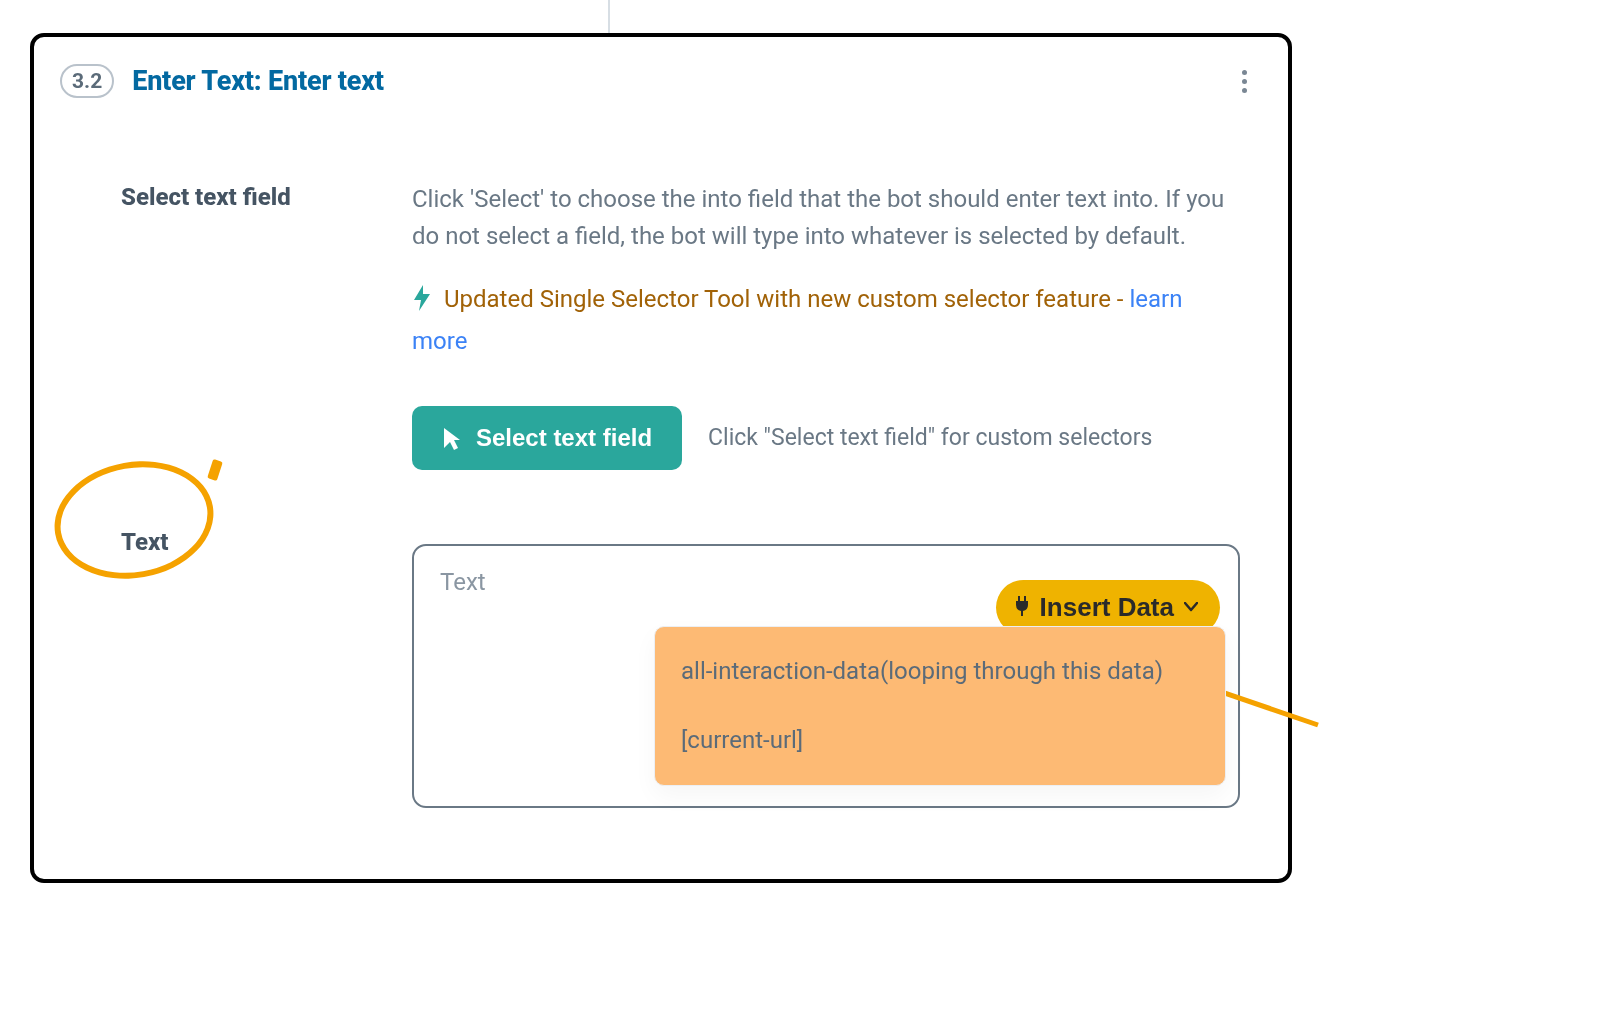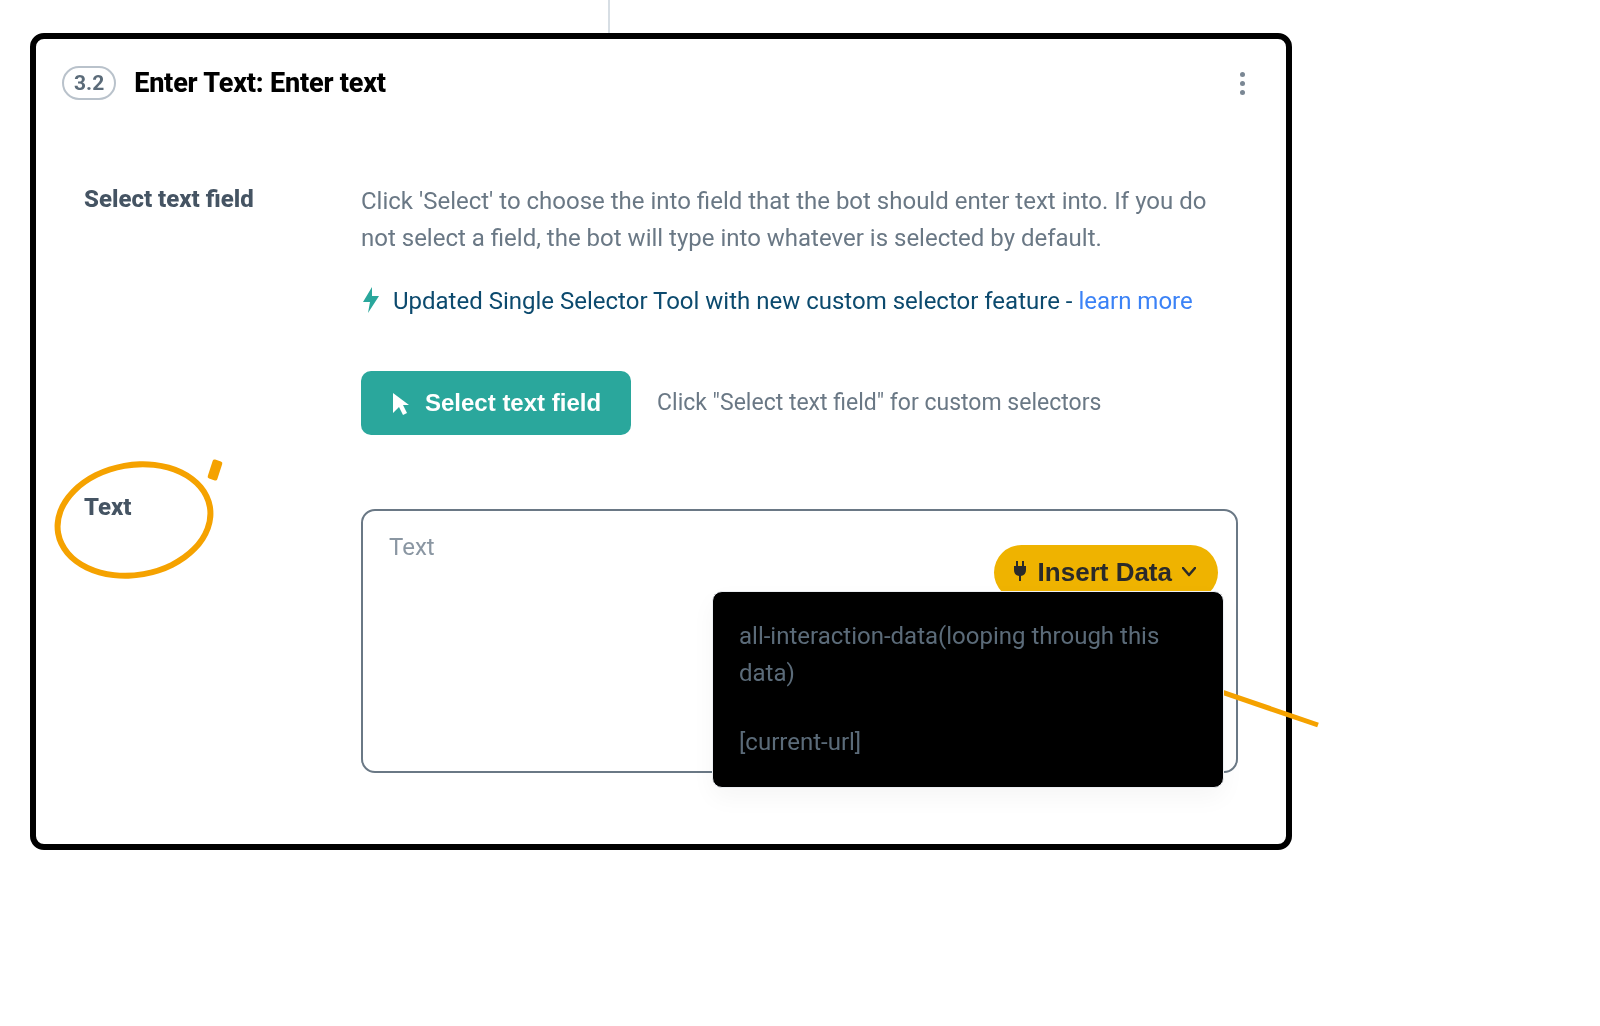--- a/index.html
+++ b/index.html
@@ -15,21 +15,21 @@
   .top-divider {
     position: absolute;
     left: 608px; top: 0;
     width: 2px; height: 33px;
     background: #d7dee4;
   }
   .card {
     position: absolute;
     left: 30px; top: 33px;
     width: 1262px;
-    border: 6px solid #000000;
+    border: 4px solid #000000;
     border-radius: 14px;
     padding: 26px 0 60px 0;
   }
   .card-header {
     display: flex;
     align-items: center;
     padding: 0 26px 0 26px;
   }
   .step-badge {
     display: inline-flex;
@@ -40,61 +40,62 @@
     border: 2px solid #b9c2cb;
     border-radius: 17px;
     font-weight: 700;
     font-size: 21px;
     color: #5b6b79;
     padding: 0 10px;
   }
   .step-title {
     font-weight: 800;
     font-size: 27px;
-    color: #000000;
+    color: #0369a1;
     margin-left: 18px;
     letter-spacing: -0.2px;
   }
   .more-btn {
     margin-left: auto;
     width: 36px; height: 36px;
     display: flex; align-items: center; justify-content: center;
     color: #7a8794;
     cursor: pointer;
     border-radius: 6px;
   }
   .dots { font-size: 26px; line-height: 6px; letter-spacing: 0; }
   .dots span { display:block; width:5px; height:5px; background:#7a8794; border-radius:50%; margin:4px 0;}
   .body {
     margin-top: 82px;
     padding: 0 48px;
   }
   .row {
     display: flex;
     align-items: flex-start;
-    gap: 22px;
+    gap: 36px;
     margin-bottom: 56px;
+    margin-left: 39px;
   }
   .label-col {
     width: 255px;
     flex: 0 0 255px;
     font-weight: 800;
     font-size: 24px;
     color: #455463;
     padding-top: 2px;
   }
   .content-col {
     flex: 1;
     font-size: 24px;
     color: #6a7885;
     line-height: 1.55;
   }
   .info-line {
     display: inline;
-    color: #0c4a6e;
+    color: #a16207;
   }
   .bolt-icon {
     display: inline-block;
     vertical-align: -4px;
     margin-right: 6px;
   }
   .link {
     color: #3b82f6;
     cursor: pointer;
     text-decoration: none;
@@ -147,22 +148,22 @@
     border: none;
     border-radius: 999px;
     padding: 12px 22px 12px 18px;
     display: inline-flex; align-items: center; gap: 10px;
     cursor: pointer;
   }
   .chev { font-size: 16px; }
   .dropdown {
     position: absolute;
     top: 82px; right: 14px;
-    width: 512px;
-    background: #000000;
+    width: 572px;
+    background: #fdba74;
     border: 1px solid #eceff3;
     border-radius: 10px;
     box-shadow: 0 10px 24px rgba(0,0,0,0.04);
     padding: 10px 0;
     z-index: 5;
   }
   .dropdown-item {
     padding: 16px 26px;
     font-size: 24px;
     color: #5b6b79;

